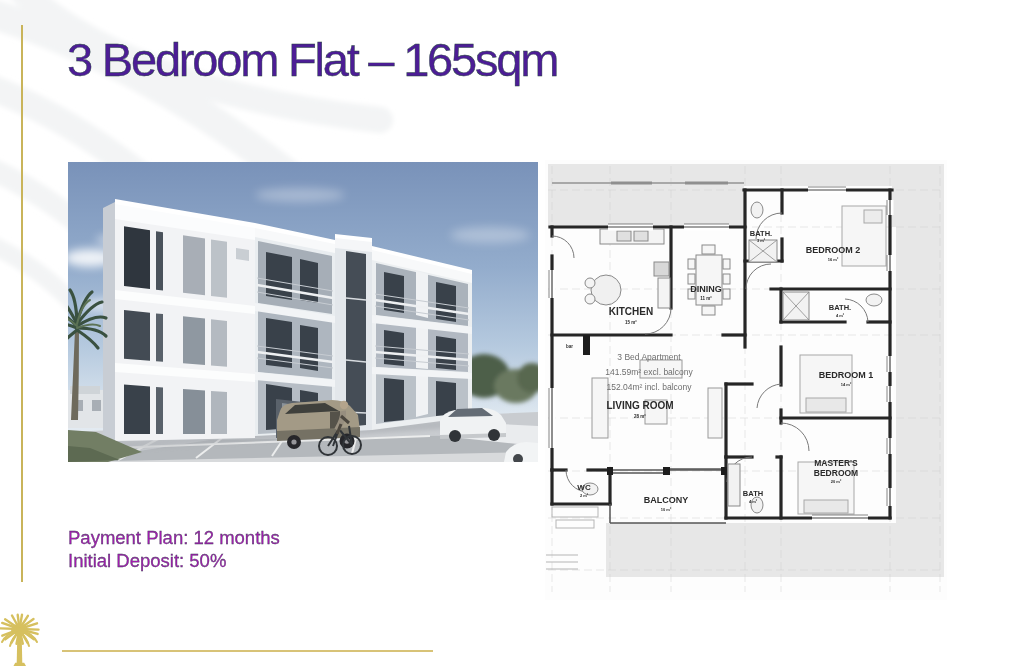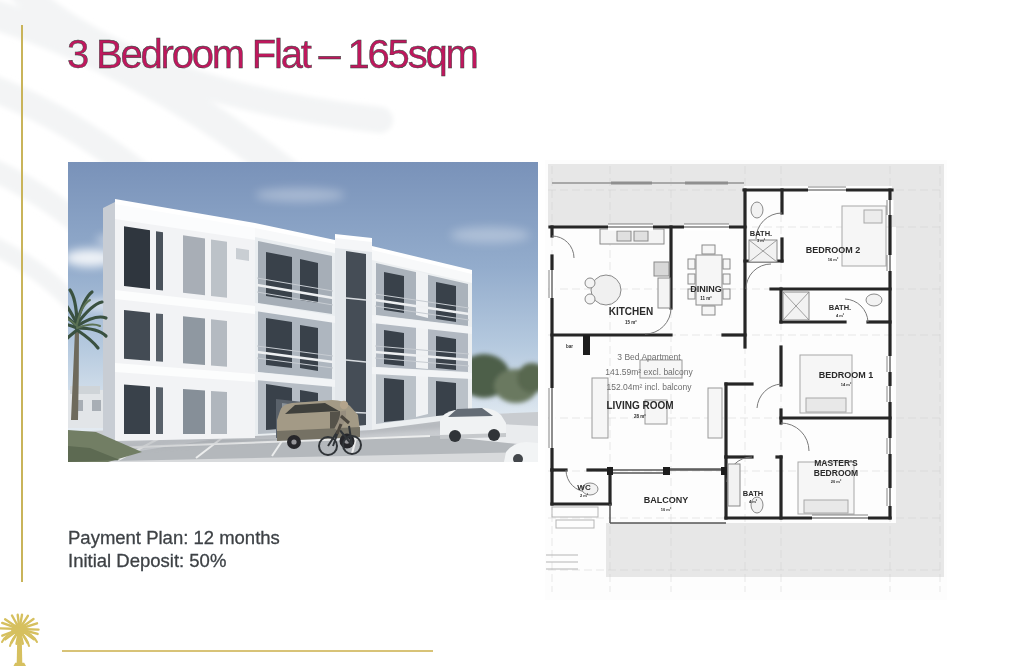--- a/index.html
+++ b/index.html
@@ -20,21 +20,21 @@
     <path d="M-20,10 Q150,60 320,200" stroke-width="30"></path>
     <path d="M-30,80 Q120,130 260,290" stroke-width="26"></path>
     <path d="M-30,160 Q100,210 200,360" stroke-width="22"></path>
     <path d="M10,-20 Q120,90 380,120" stroke-width="26"></path>
     <path d="M-20,240 Q80,280 140,400" stroke-width="18"></path>
   </g>
 </svg>
 
 <div class="abs" style="left:21px;top:25px;width:2px;height:557px;background:#c9b45a;"></div>
 
-<div class="abs" style="left:67px;top:32px;width:700px;font-size:40px;letter-spacing:-2.2px;-webkit-text-stroke:0.4px #24493a;color:#be185d;">3 Bedroom Flat – 165sqm</div>
+<div class="abs" style="left:67px;top:32px;width:700px;font-size:47px;letter-spacing:-2.2px;-webkit-text-stroke:0.4px #24493a;color:#4c1d95;">3 Bedroom Flat – 165sqm</div>
 
 <svg class="abs" style="left:68px;top:162px" width="470" height="300" viewBox="68 162 470 300">
   <defs>
     <linearGradient id="sky" x1="0" y1="0" x2="0" y2="1">
       <stop offset="0" stop-color="#7992b9"></stop>
       <stop offset="0.35" stop-color="#93accc"></stop>
       <stop offset="0.62" stop-color="#b6cadf"></stop>
       <stop offset="0.85" stop-color="#dfe8f0"></stop>
       <stop offset="1" stop-color="#ecf0f4"></stop>
     </linearGradient>
@@ -535,21 +535,21 @@
     <text x="649" y="375" font-size="8.5">141.59m² excl. balcony</text>
     <text x="649" y="390" font-size="8.5">152.04m² incl. balcony</text>
   </g>
   <g fill="#333" font-family="Liberation Sans, sans-serif" font-weight="bold">
     <text x="566" y="348" font-size="4.5">bar</text>
   </g>
 
   <rect x="583" y="335" width="7" height="20" fill="#1d1d1d"></rect>
 </svg>
 
-<div class="abs" style="left:68px;top:526px;font-size:18.5px;color:#404040;line-height:23px;-webkit-text-stroke:0.3px #3b4753;">Payment Plan: 12 months<br>Initial Deposit: 50%</div>
+<div class="abs" style="left:68px;top:526px;font-size:18.5px;color:#a21caf;line-height:23px;-webkit-text-stroke:0.3px #3b4753;">Payment Plan: 12 months<br>Initial Deposit: 50%</div>
 
 <svg class="abs" style="left:0px;top:604px" width="48" height="67" viewBox="0 0 48 67">
   <g fill="#d6c05f">
     <path d="M17.4,28 h4.2 l0.7,31 h-5.6 z"></path>
     <path d="M13.5,62 h12.5 l-1.8,-3.2 h-9 z"></path>
     <circle cx="19.5" cy="25.0" r="6"></circle>
     <ellipse cx="19.5" cy="26.0" rx="8.5" ry="5"></ellipse>
   </g>
   <g stroke="#d6c05f" stroke-width="2.4" stroke-linecap="round">
       <line x1="19.5" y1="25.0" x2="38.5" y2="25.6"></line>

